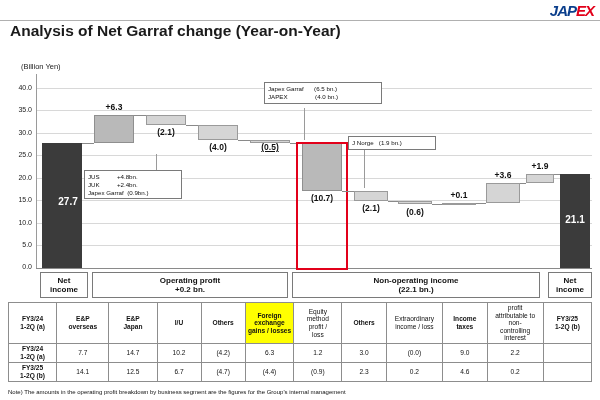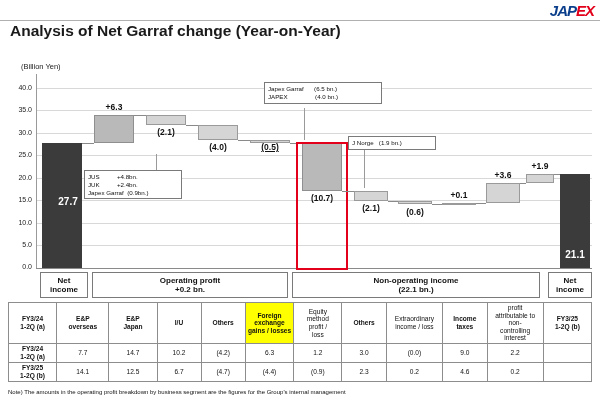--- a/index.html
+++ b/index.html
@@ -106,21 +106,21 @@
 
   <div class="bar ltgrey" style="left:478px;top:109px;width:34px;height:20px;"></div>
   <div class="vlabel" style="left:476px;top:96px;width:38px;">+3.6</div>
   <div class="conn" style="left:468px;top:129px;width:10px;"></div>
 
   <div class="bar ltgrey" style="left:518px;top:100px;width:28px;height:9px;"></div>
   <div class="vlabel" style="left:514px;top:87px;width:36px;">+1.9</div>
   <div class="conn" style="left:512px;top:109px;width:6px;"></div>
 
   <div class="bar dark" style="left:552px;top:100px;width:30px;height:94px;"></div>
-  <div class="vlabel white" style="left:552px;top:140px;width:30px;margin-top:35px;">21.1</div>
+  <div class="vlabel white" style="left:552px;top:140px;width:30px;">21.1</div>
   <div class="conn" style="left:546px;top:100px;width:6px;"></div>
 
   <div class="callout" style="left:76px;top:96px;width:90px;white-space:pre;">JUS          +4.8bn.
 JUK          +2.4bn.
 Japex Garraf  (0.9bn.)</div>
   <div class="leader" style="left:148px;top:80px;width:1px;height:16px;"></div>
 
   <div class="callout" style="left:256px;top:8px;width:110px;white-space:pre;">Japex Garraf      (6.5 bn.)
 JAPEX                (4.0 bn.)</div>
   <div class="leader" style="left:296px;top:34px;width:1px;height:32px;"></div>

